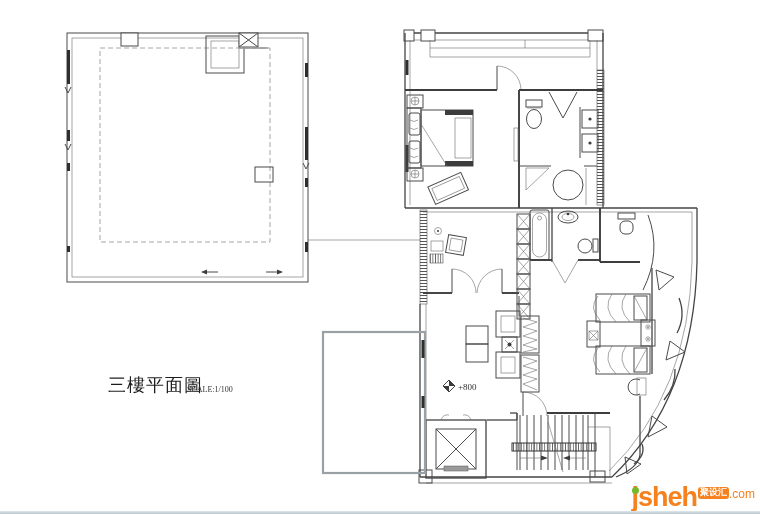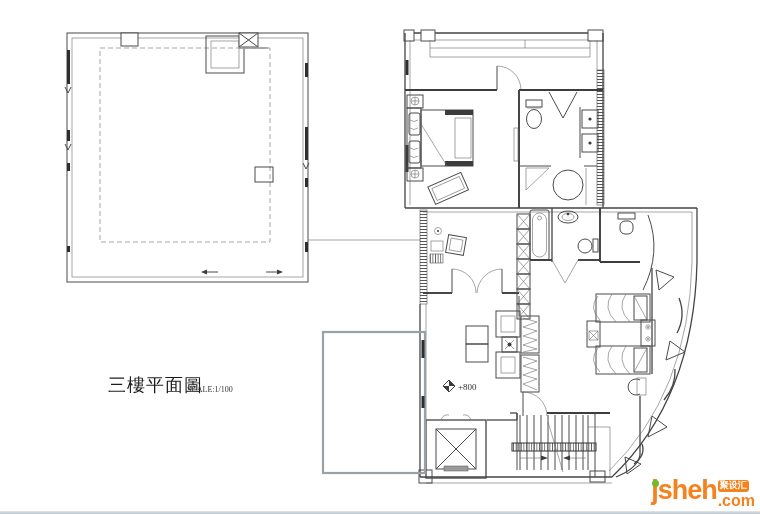--- a/index.html
+++ b/index.html
@@ -18,23 +18,23 @@
   .dashed{stroke:#8f8f8f;stroke-width:0.8;fill:none;stroke-dasharray:5 3;}
   .fillblk{fill:#3c3c3c;stroke:none;}
   .wht{fill:#ffffff;}
   .title-text{font-family:"Liberation Serif","DejaVu Serif",serif;fill:#1b1b1b;font-size:18px;letter-spacing:1px;}
   .scale-text{font-family:"Liberation Serif","DejaVu Serif",serif;fill:#333;font-size:8px;}
   .lvl-text{font-family:"Liberation Serif","DejaVu Serif",serif;fill:#333;font-size:9px;}
   
   .watermark{position:absolute;right:5px;bottom:5px;display:flex;align-items:flex-start;color:#f5821f;}
   .wm-js{font-size:27px;font-weight:bold;letter-spacing:-1px;line-height:0.85;position:relative;text-align:center;}
   .wm-js .gdot{position:absolute;left:1px;top:1px;width:7px;height:7px;border-radius:50%;background:#76b82a;}
-  .wm-right{display:flex;flex-direction:column;align-items:flex-start;margin-left:1px;margin-top:1px;}
+  .wm-right{display:flex;align-items:flex-start;margin-left:1px;margin-top:1px;}
   .wm-badge{background:#f5821f;color:#fff;font-size:9px;font-weight:bold;padding:1px 2px;border-radius:3px;line-height:1.1;white-space:nowrap;}
-  .wm-com{font-size:16px;font-weight:bold;line-height:1;margin-top:1px;}
+  .wm-com{font-size:12px;font-weight:normal;line-height:1;margin-top:1px;}
   .bottom-edge{position:absolute;left:0;right:0;bottom:0;height:3px;
     background:linear-gradient(#e2e8ec,#b9c4cb);}
 </style>
 </head>
 <body>
 
 <div class="plan-wrap">
 <svg width="760" height="514" viewBox="0 0 760 514" xmlns="http://www.w3.org/2000/svg">
   <defs>
     <pattern id="hatchT" width="4" height="3" patternUnits="userSpaceOnUse">

